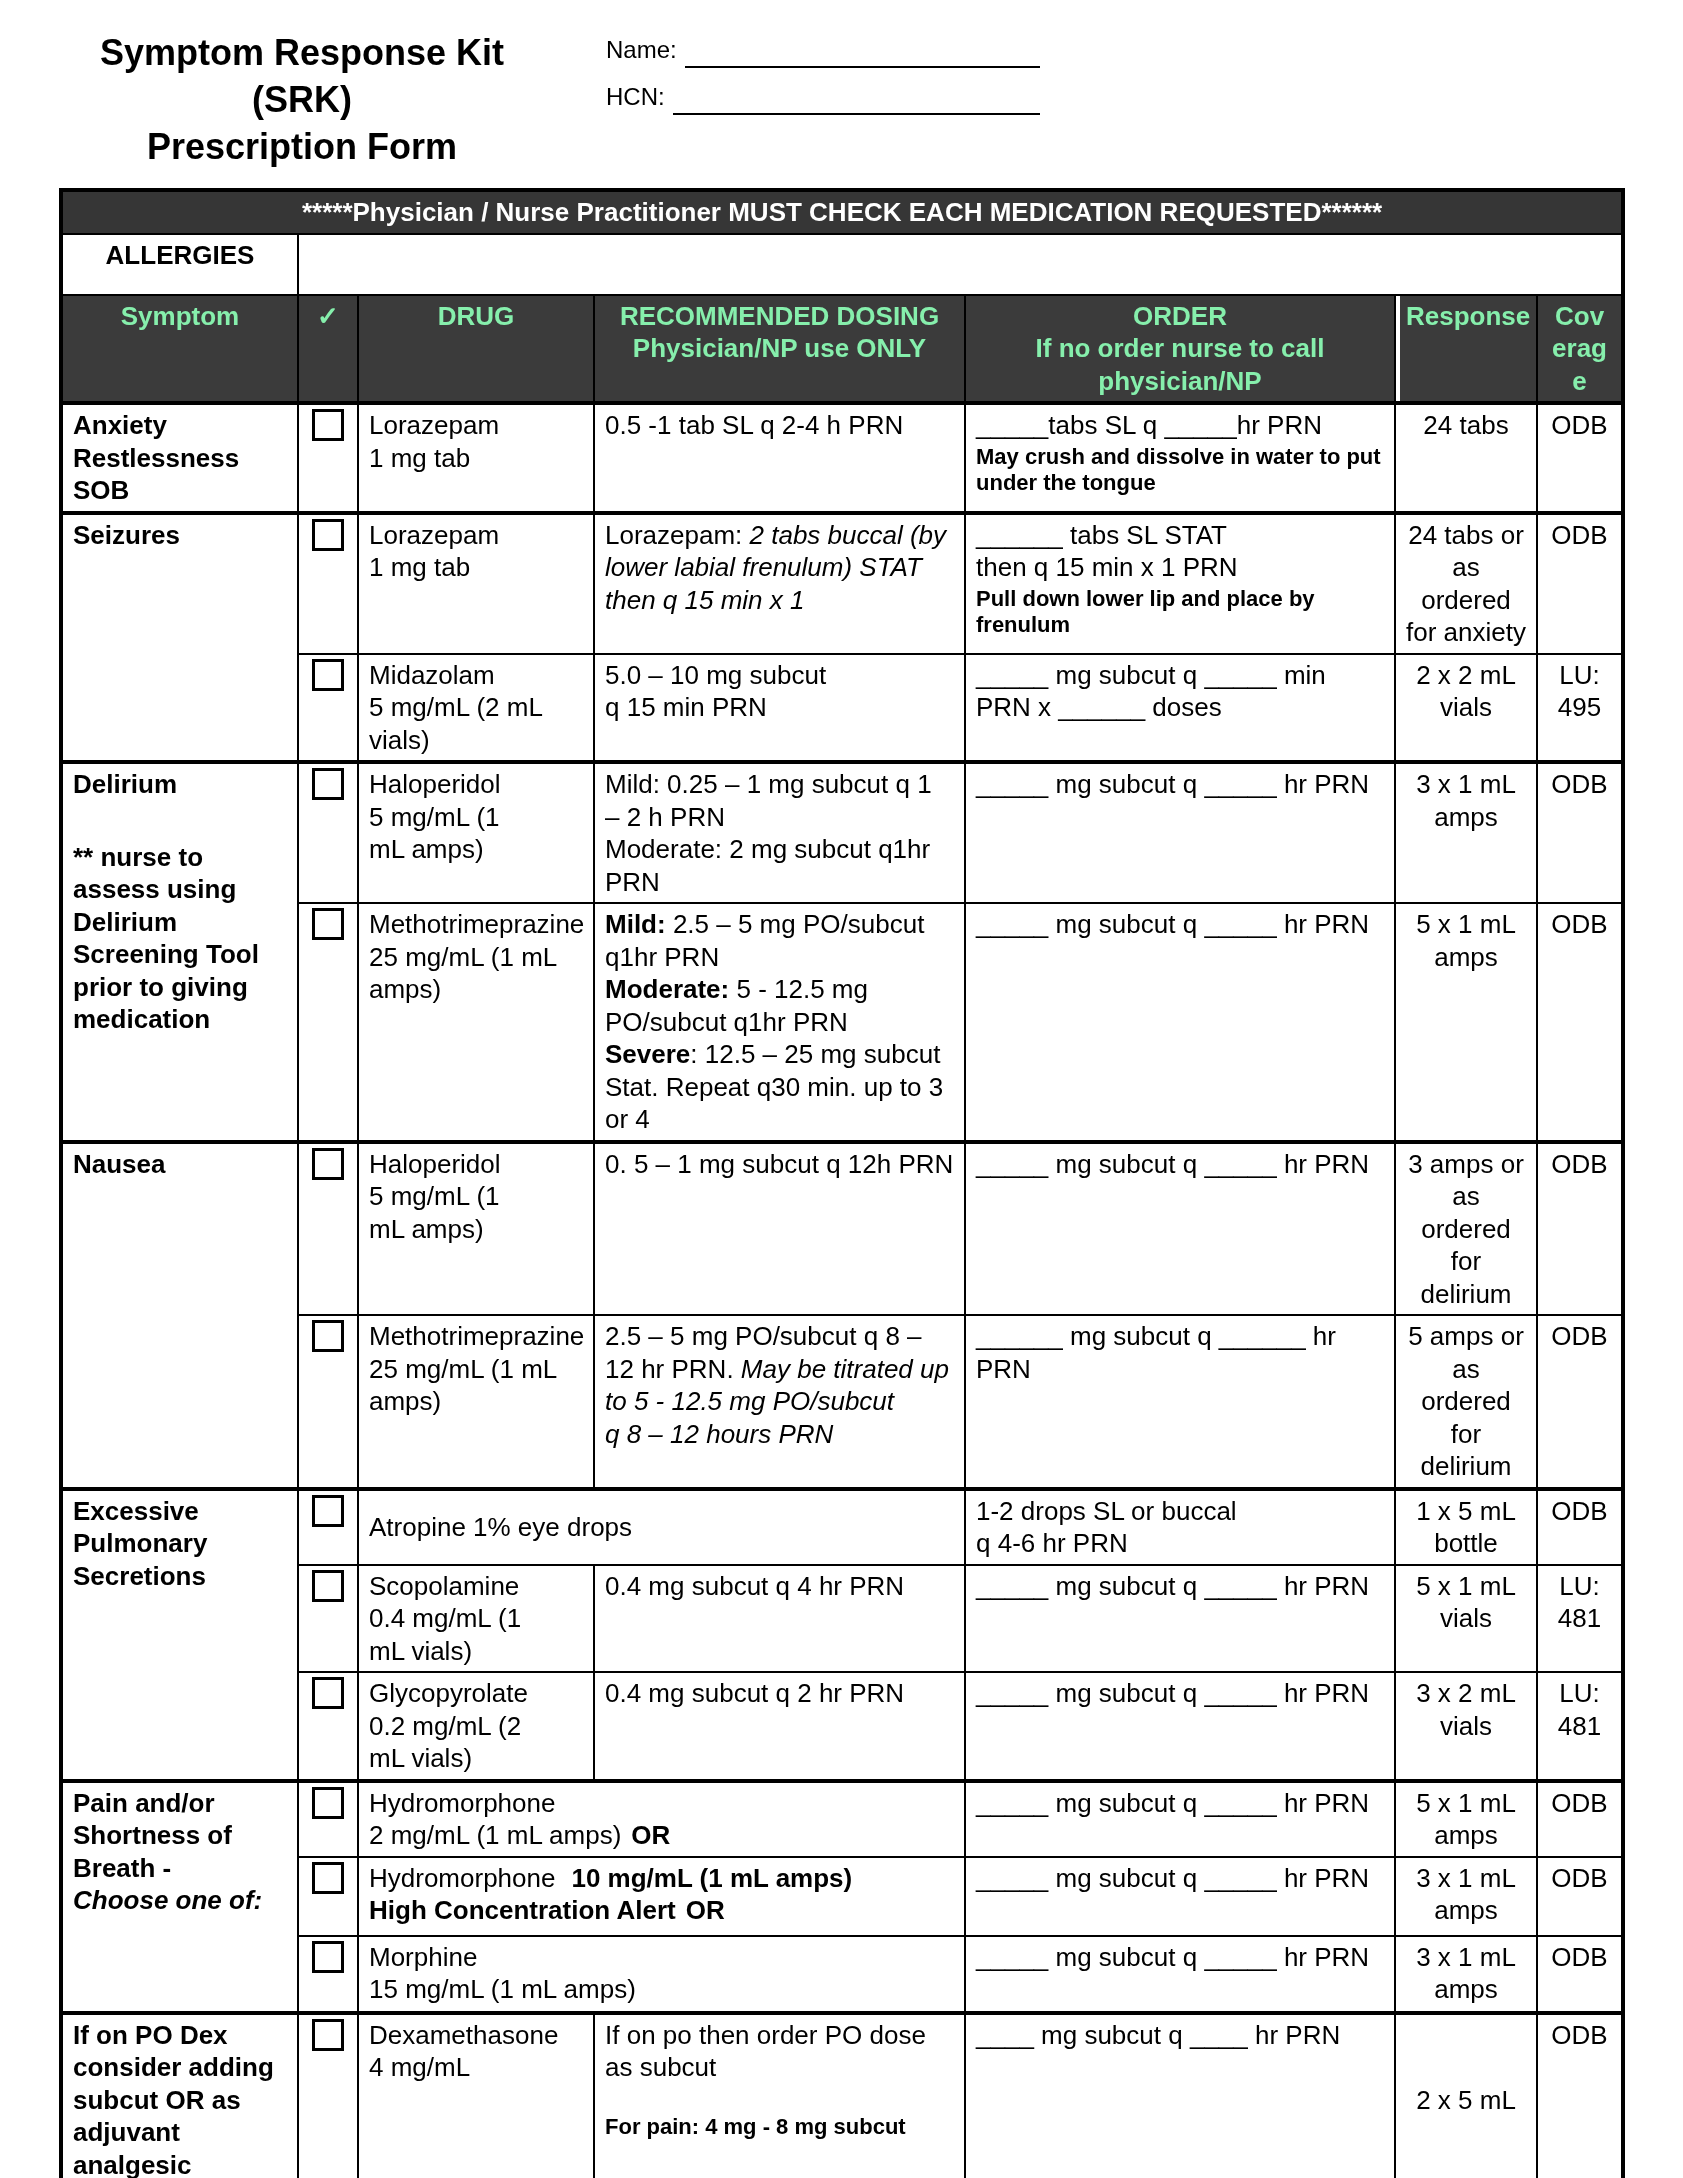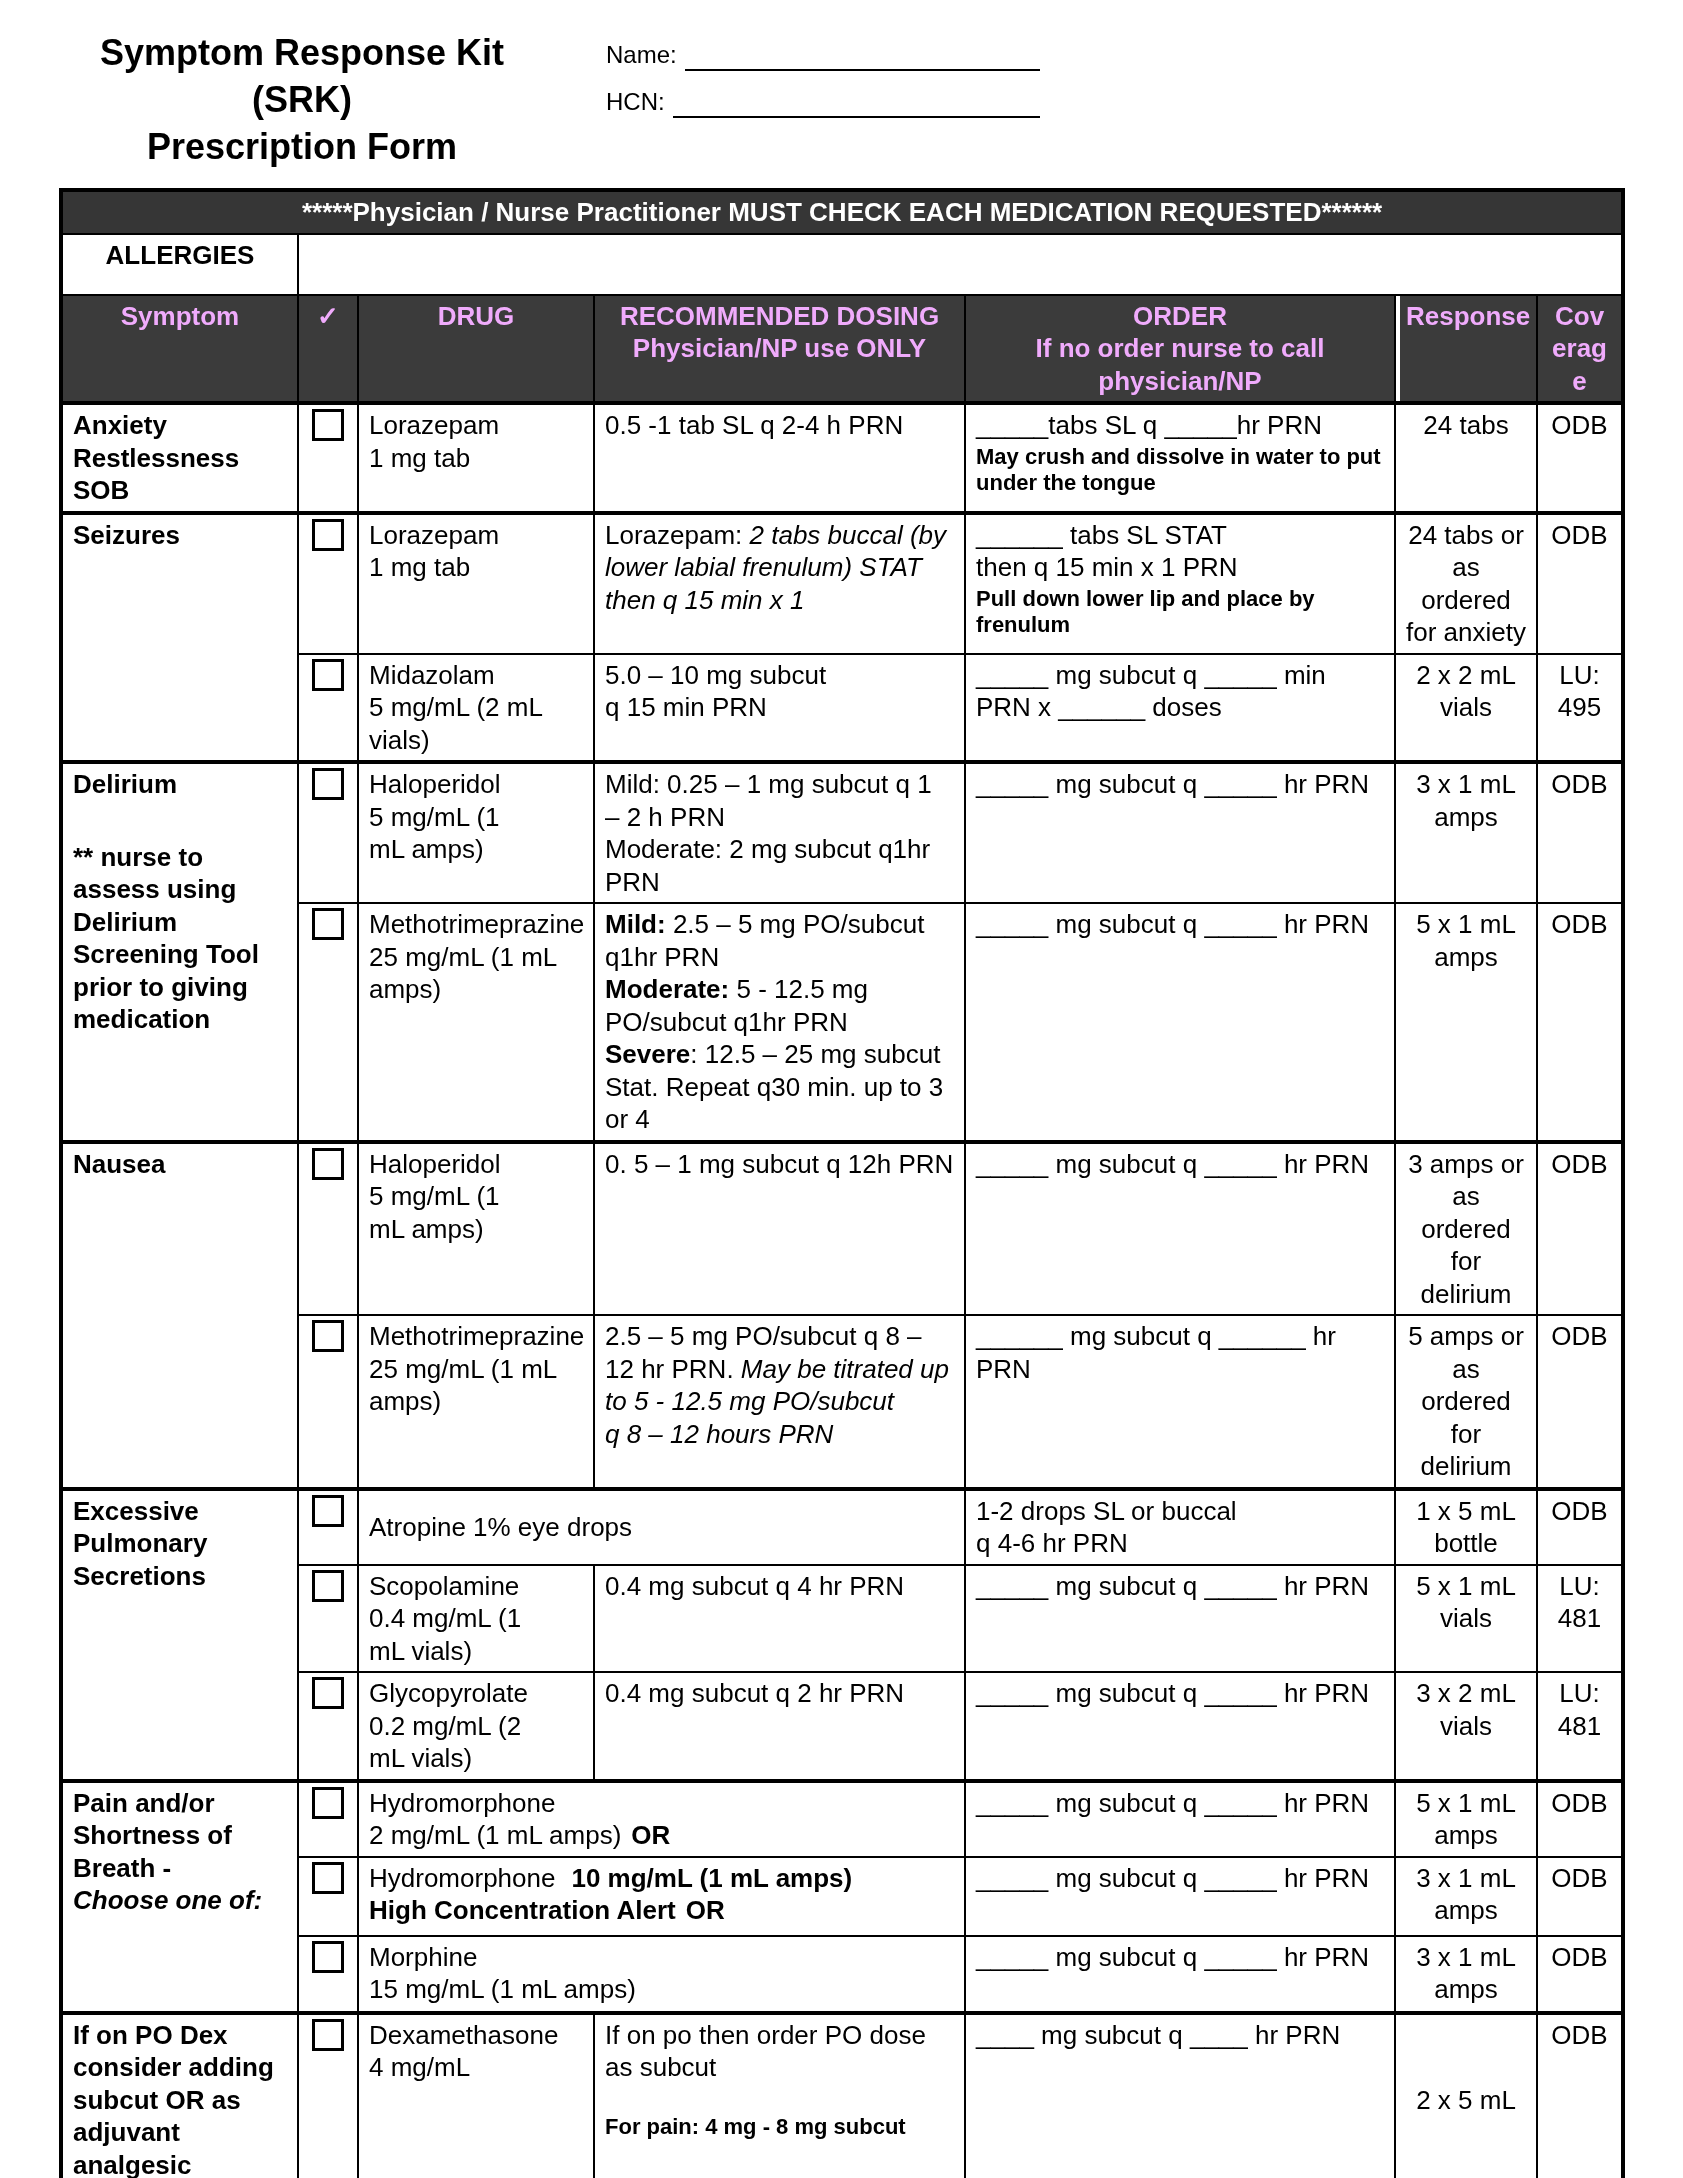--- a/index.html
+++ b/index.html
@@ -6,34 +6,34 @@
   body { width:1683px; font-family:"Liberation Sans", sans-serif; color:#000; }
   .page { position:relative; width:1683px; height:2178px; background:#fff; overflow:hidden; }
   .pre { white-space:pre-line; }
 
   
   .hdr { position:relative; height:188px; }
   .title { position:absolute; left:94px; top:30px; width:416px; text-align:center;
            font-weight:bold; font-size:36px; line-height:1.3; }
   .fields-mid { position:absolute; left:606px; top:36px; width:434px; }
   .fields-right { position:absolute; left:1146px; top:36px; width:455px; }
-  .frow { display:flex; align-items:center; height:38px; margin-bottom:9px; font-size:24px; }
+  .frow { display:flex; align-items:flex-start; height:38px; margin-bottom:9px; font-size:24px; }
   .frow .lbl { white-space:nowrap; padding-right:8px; }
   .line { flex:1; border-bottom:2px solid #000; height:30px; }
 
   
   table.main { border-collapse:collapse; table-layout:fixed; width:1561px; margin-left:59px;
                border:4px solid #000; }
   table.main td, table.main th { border:2px solid #000; padding:4px 10px; vertical-align:top;
                font-size:26px; line-height:1.25; overflow:hidden; }
   tr.gtop td, tr.gtop th { border-top:4px solid #000; }
   .banner-cell { background:#363636; color:#fff; font-weight:bold; font-size:30px;
                  text-align:center; padding:3px 0; }
   .allergies-cell { font-weight:bold; text-align:center; vertical-align:middle; font-size:27px; }
-  th.colh { background:#3b3b3b; color:#f0abfc; font-weight:bold; text-align:center;
+  th.colh { background:#3b3b3b; color:#86efac; font-weight:bold; text-align:center;
             vertical-align:middle; }
   th.colh-qty { box-shadow: inset 4px 0 0 #fff; }
   th.colh-cov { word-break:break-all; padding:4px 6px; }
   .c-sym { font-weight:bold; padding-left:12px; }
   .c-sym .sym-note { margin-top:40px; }
   .c-sym .sym-note-i { font-style:italic; }
   .c-check { text-align:center; padding:18px 0 0 0; }
   .cb { display:inline-block; width:26px; height:26px; border:3px solid #000; background:#fff; }
   .c-order { font-size:28px; vertical-align:middle; }
   .c-qty { text-align:center; font-size:24px; padding:4px 3px; line-height:1.2; }

